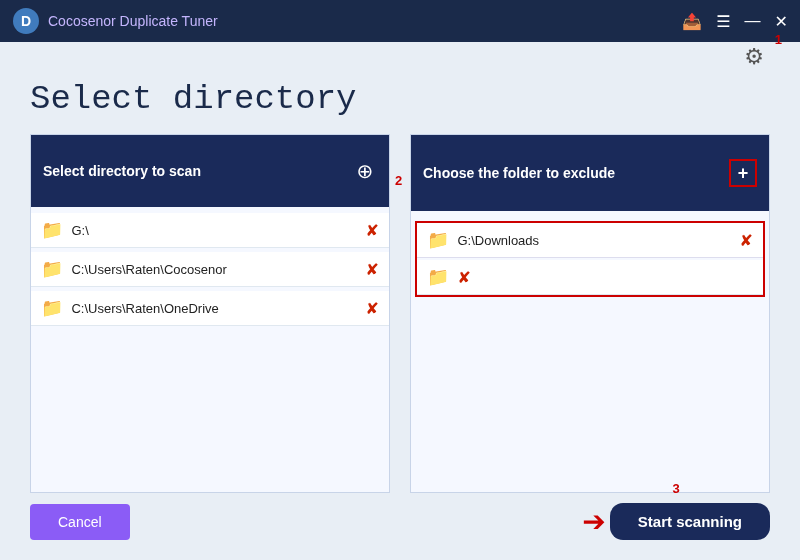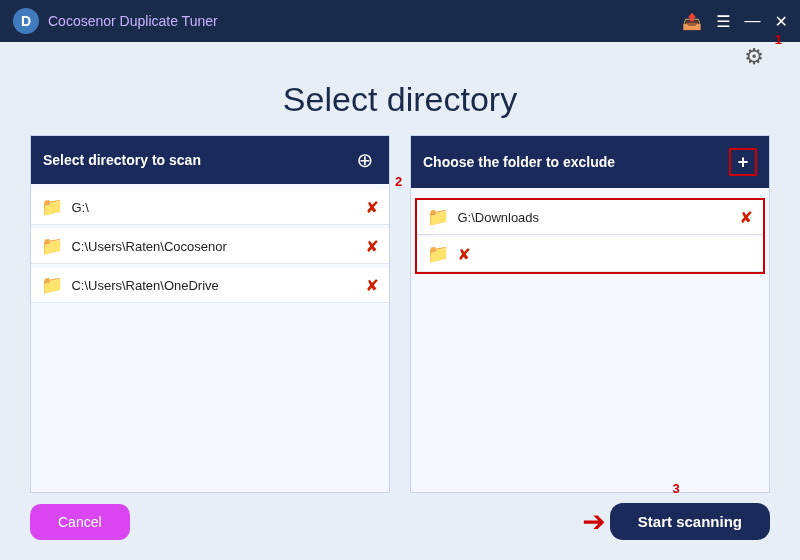--- a/index.html
+++ b/index.html
@@ -46,25 +46,25 @@
       background: #e8eef5;
       width: 800px;
       height: 518px;
       display: flex;
       flex-direction: column;
       padding: 0 30px 20px 30px;
     }
 
     
     .page-title {
-      text-align: center;
       font-size: 34px;
       color: #1a2a4a;
       font-weight: normal;
       padding: 18px 0 16px 0;
+      font-family: Liberation Mono, monospace;
     }
     .gear-btn {
       background: none;
       border: none;
       cursor: pointer;
       font-size: 22px;
       color: #555;
       padding: 2px 6px;
     }
 
@@ -82,21 +82,21 @@
       flex-direction: column;
       background: #f5f8ff;
       border: 1px solid #c8d4e8;
     }
 
     .panel-header {
       background: #1a2a5a;
       color: white;
       font-size: 14px;
       font-weight: bold;
-      padding: 12px 12px;
+      padding: 24px 12px;
       display: flex;
       align-items: center;
       justify-content: space-between;
     }
 
     .panel-add-btn {
       background: none;
       border: none;
       color: white;
       font-size: 20px;
@@ -167,27 +167,27 @@
 
     
     .bottom-bar {
       display: flex;
       align-items: center;
       justify-content: space-between;
       padding: 10px 0 0 0;
     }
 
     .cancel-btn {
-      background: #d946ef;
+      background: #8b5cf6;
       color: white;
       border: none;
       padding: 10px 28px;
       font-size: 14px;
       cursor: pointer;
-      border-radius: 11px;
+      border-radius: 4px;
     }
 
     .start-scan-area {
       display: flex;
       align-items: center;
       gap: 0;
     }
 
     .arrow-icon {
       color: #cc0000;

